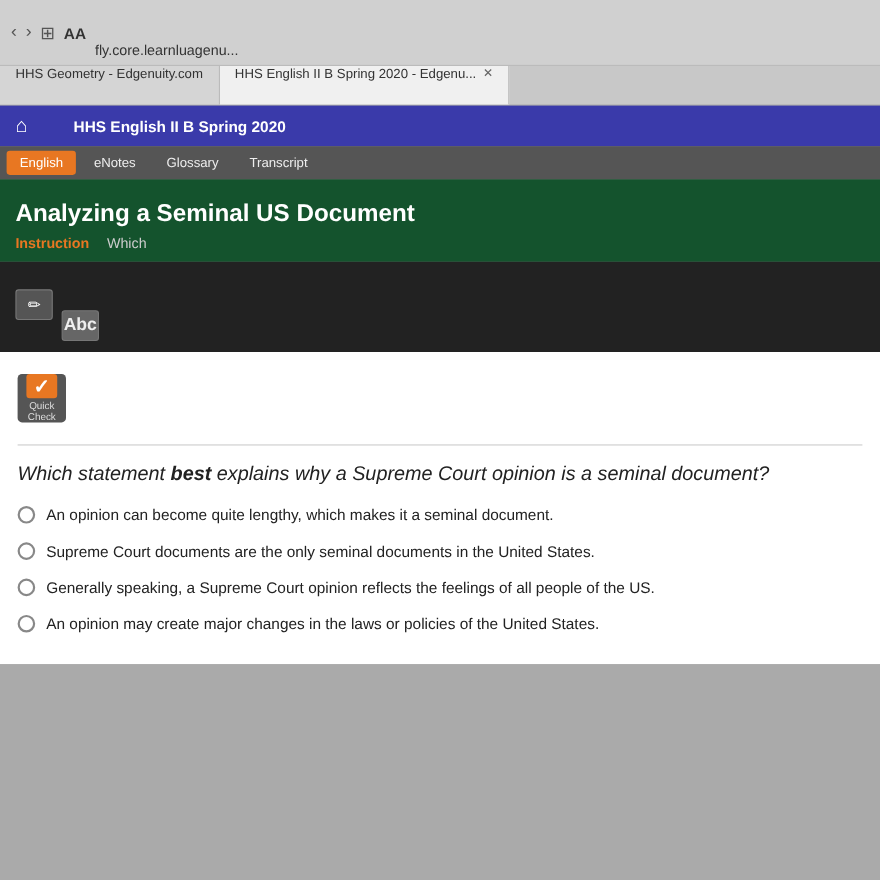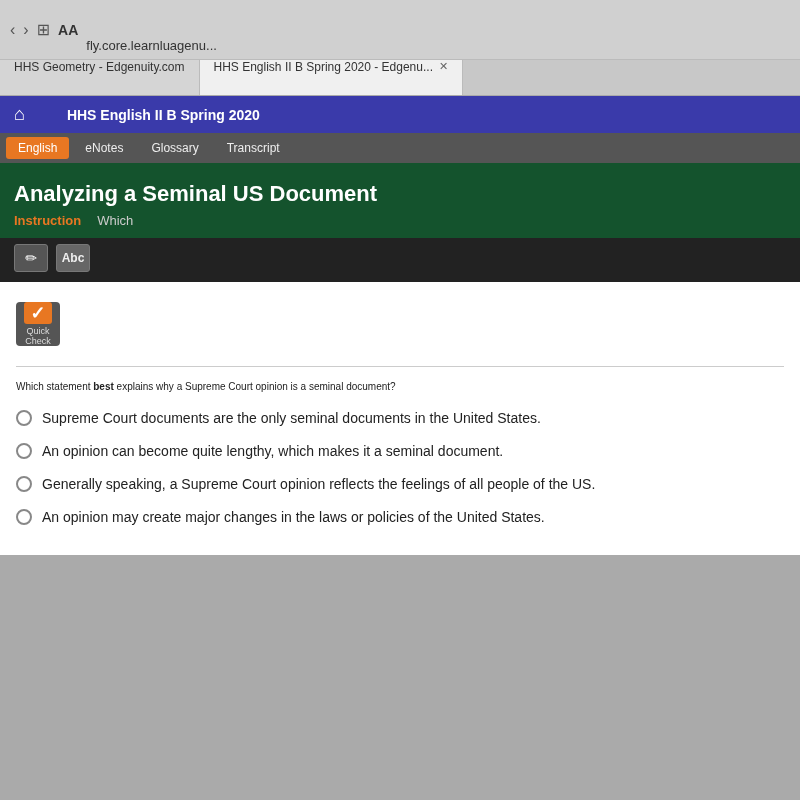--- a/index.html
+++ b/index.html
@@ -152,24 +152,25 @@
       width: 34px;
       height: 28px;
       display: flex;
       align-items: center;
       justify-content: center;
       cursor: pointer;
       color: white;
       font-size: 14px;
     }
     .tool-btn.abc-btn {
-      font-size: 12px;
+      font-size: 16px;
       font-weight: bold;
       color: #eee;
       background: #666;
+      margin-top: 38px;
     }
 
     
     .main-content {
       background: white;
       padding: 14px 16px;
       flex: 1;
     }
 
     
@@ -210,24 +211,25 @@
       text-align: center;
     }
     .section-title {
       color: #e87722;
       font-size: 20px;
       font-weight: bold;
     }
 
     
     .question-text {
-      font-size: 10px;
+      font-size: 18px;
       color: #222;
       margin-bottom: 14px;
       line-height: 1.5;
+      font-style: italic;
     }
     .question-text strong {
       font-weight: bold;
     }
 
     
     .radio-option {
       display: flex;
       align-items: flex-start;
       gap: 10px;
@@ -344,25 +346,25 @@
     </div>
 
     <div class="divider-line"></div>
 
     <div class="question-text" style="margin-top:12px;">
       <span>Which statement </span><strong>best</strong><span> explains why a Supreme Court opinion is a seminal document?</span>
     </div>
 
     <div class="radio-option">
       <div class="radio-circle"></div>
-      <span class="option-text">Supreme Court documents are the only seminal documents in the United States.</span>
+      <span class="option-text">An opinion can become quite lengthy, which makes it a seminal document.</span>
     </div>
     <div class="radio-option">
       <div class="radio-circle"></div>
-      <span class="option-text">An opinion can become quite lengthy, which makes it a seminal document.</span>
+      <span class="option-text">Supreme Court documents are the only seminal documents in the United States.</span>
     </div>
     <div class="radio-option">
       <div class="radio-circle"></div>
       <span class="option-text">Generally speaking, a Supreme Court opinion reflects the feelings of all people of the US.</span>
     </div>
     <div class="radio-option">
       <div class="radio-circle"></div>
       <span class="option-text">An opinion may create major changes in the laws or policies of the United States.</span>
     </div>
 

